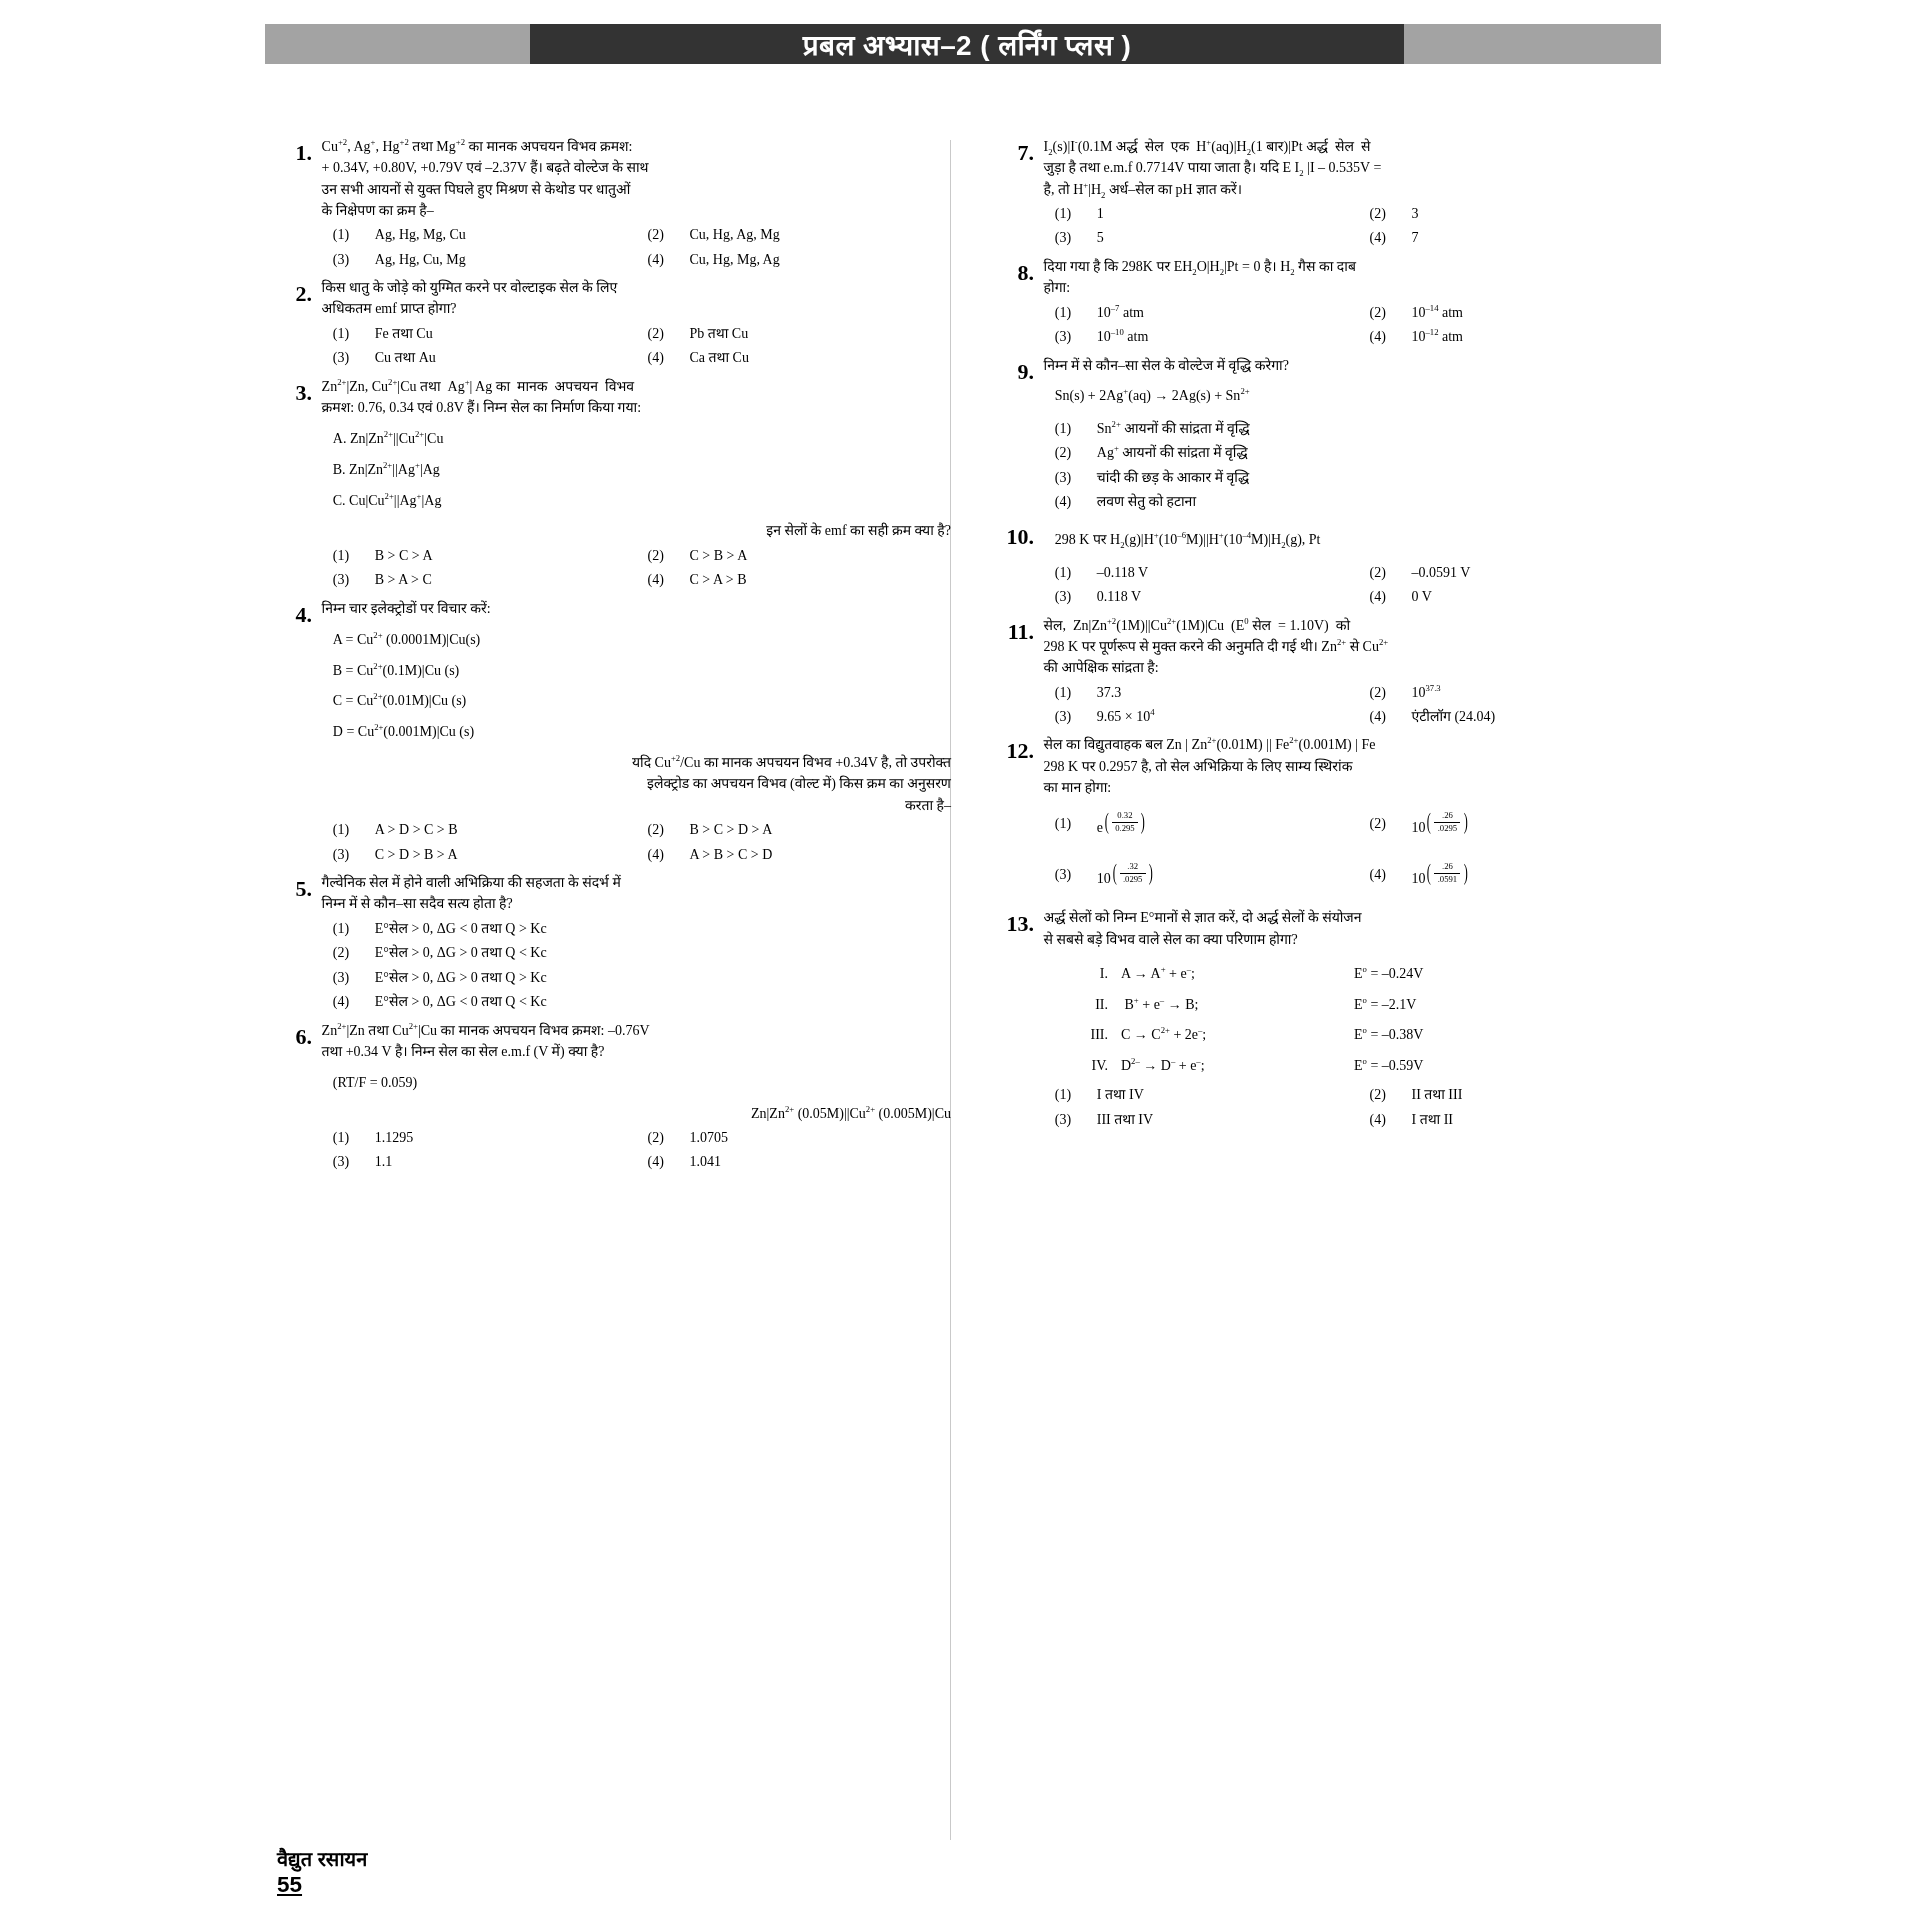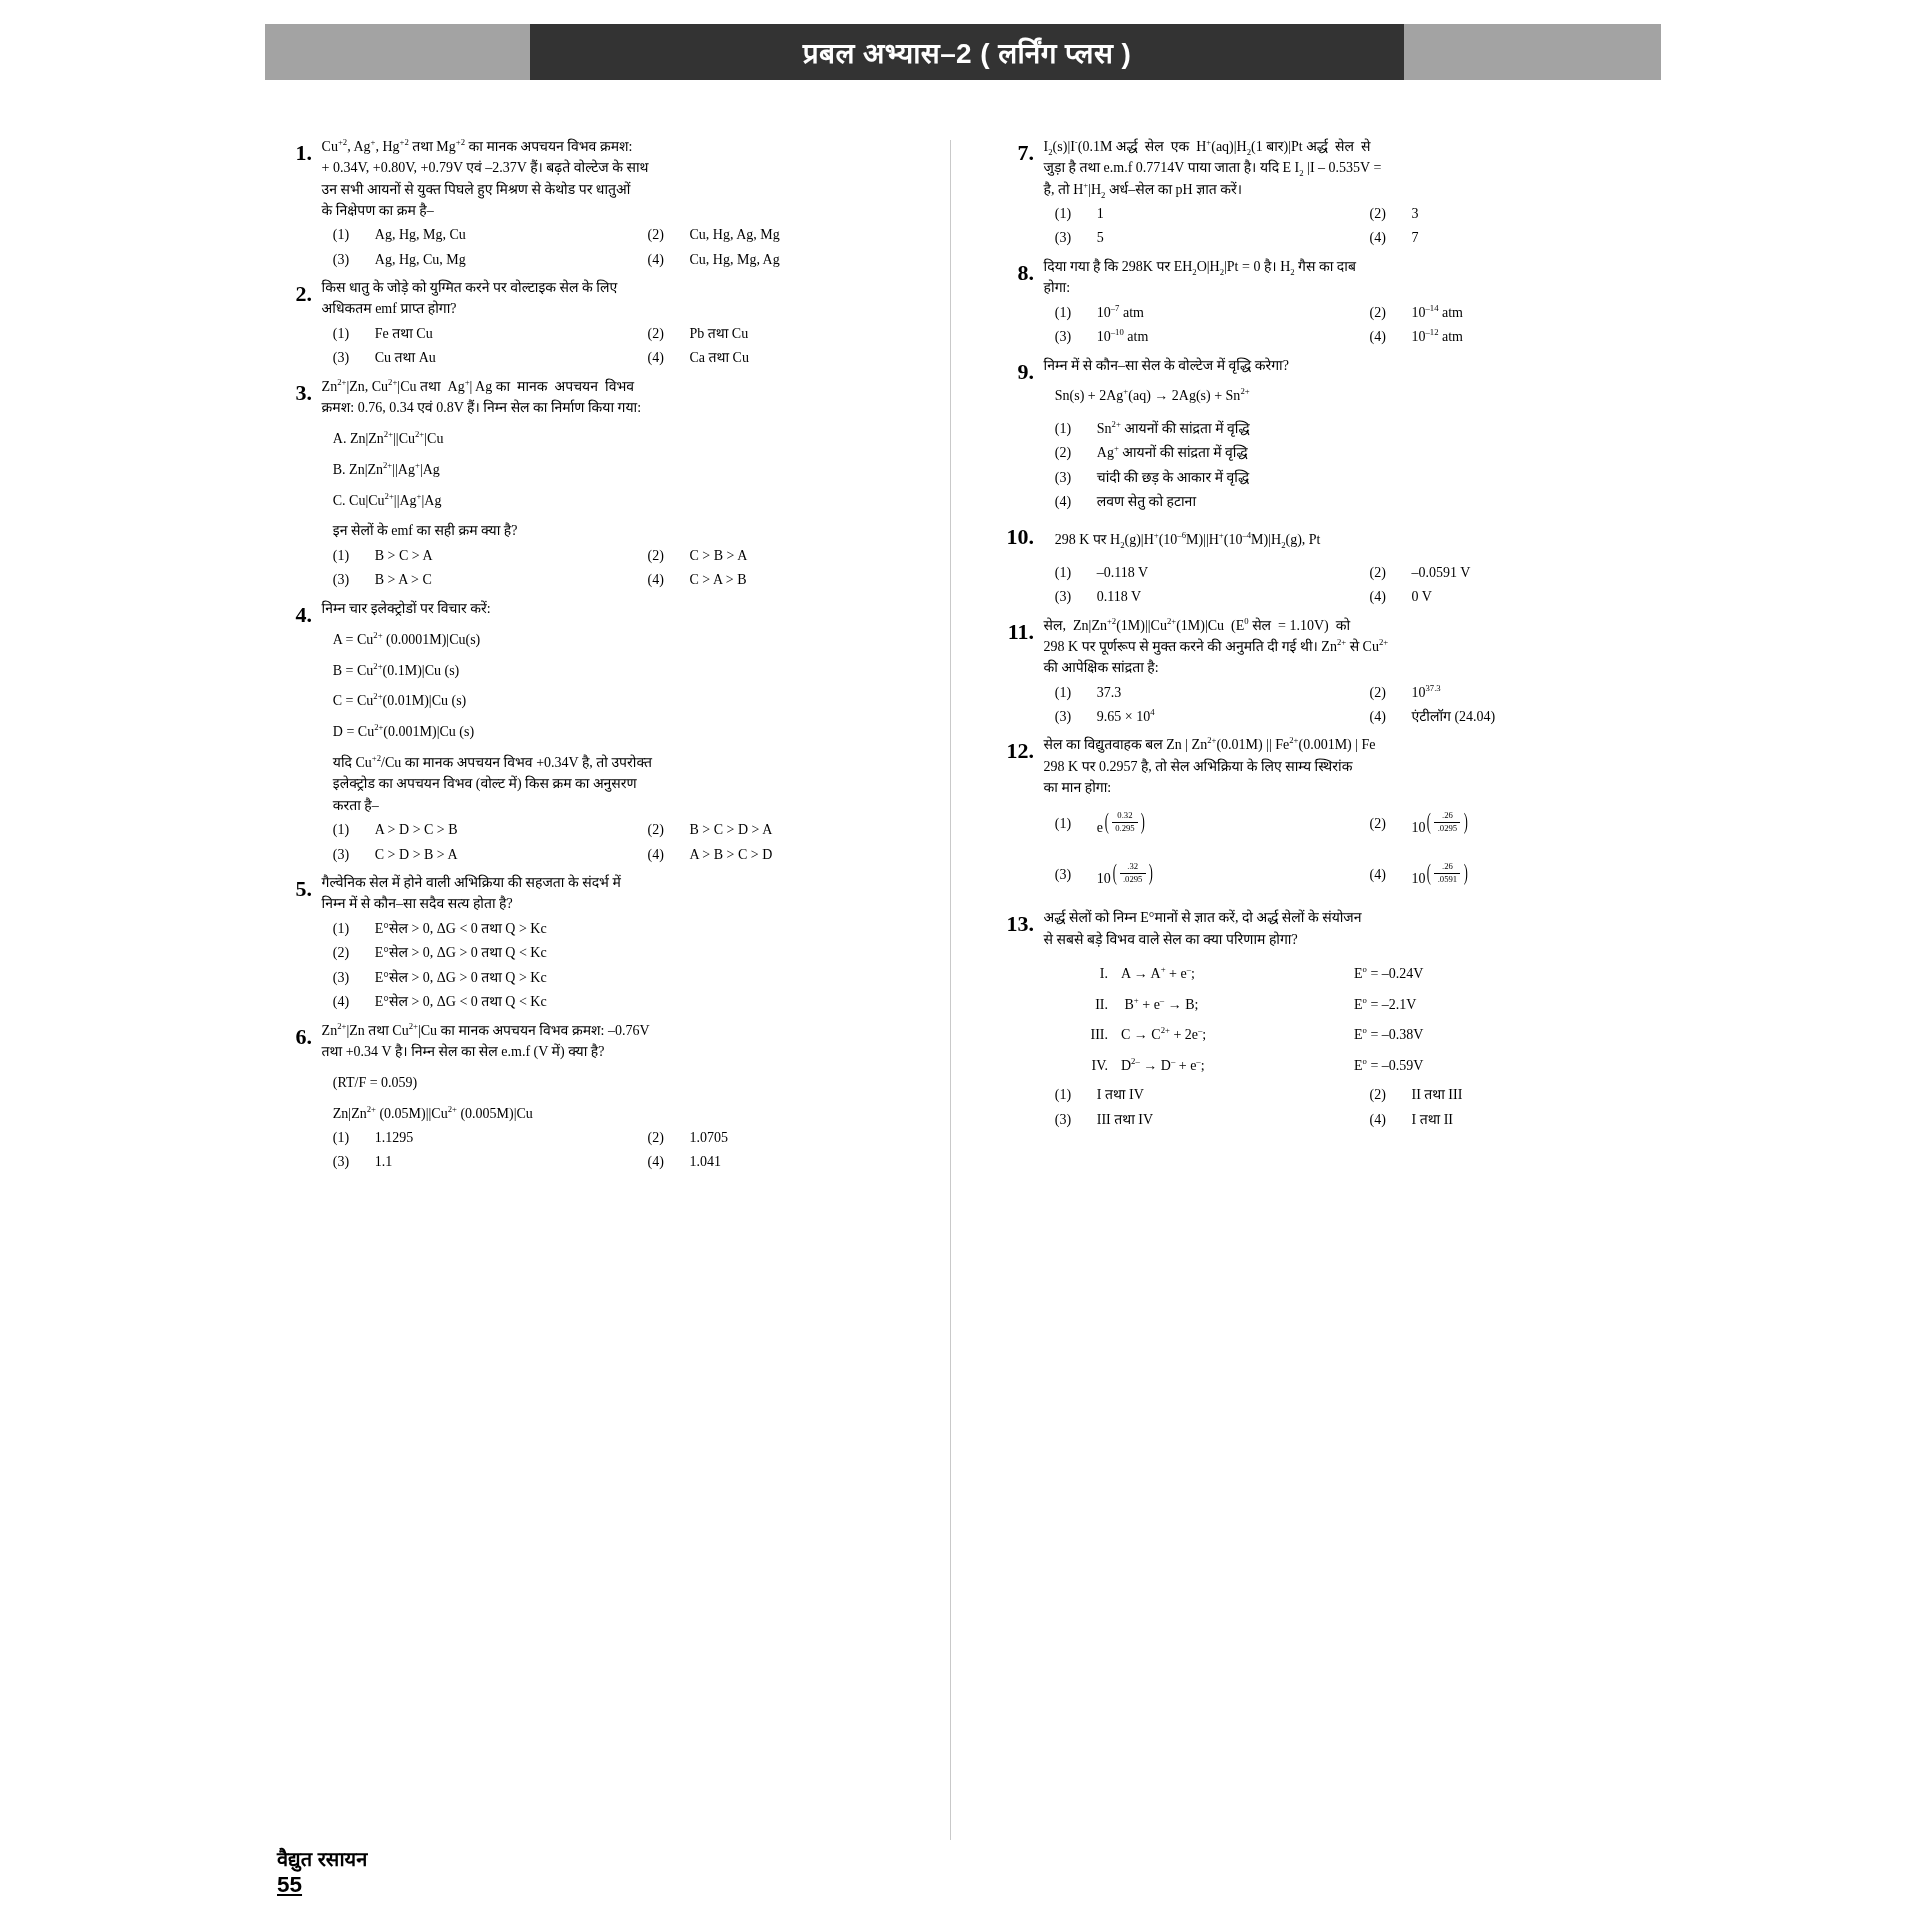--- a/index.html
+++ b/index.html
@@ -7,21 +7,21 @@
     width:1925px; height:1925px;
     background:#ffffff;
     font-family:"Liberation Serif","DejaVu Serif",serif;
     color:#000;
     position:relative;
     overflow:hidden;
   }
   .page { position:relative; width:1925px; height:1925px; box-sizing:border-box; }
 
   
-  .banner { position:absolute; left:265px; top:24px; width:1396px; height:56px; display:flex; }
+  .banner { position:absolute; left:265px; top:24px; width:1396px; height:40px; display:flex; }
   .banner-left  { width:265px; background:#a3a3a3; }
   .banner-mid   { flex:1; background:#333333; display:flex; align-items:center; justify-content:center; }
   .banner-right { width:257px; background:#a3a3a3; }
   .banner-title {
     color:#ffffff; font-weight:bold; font-size:28px; letter-spacing:0.4px;
     font-family:"Liberation Sans","DejaVu Sans",sans-serif;
     white-space:nowrap;
   }
 
   
@@ -37,21 +37,21 @@
 
   
   .q { display:flex; margin-bottom:5.6px; }
   .q-num {
     width:35px; flex:0 0 35px; text-align:right; padding-right:9.6px;
     font-weight:bold; font-size:22px; line-height:1.52;
   }
   .q-body { flex:1; font-size:14px; line-height:1.52; }
   .stem-nj { text-align:left; }
   .sub { margin-top:9.6px; margin-bottom:9.6px; padding-left:11.2px; }
-  .sub-tight { margin-top:4px; margin-bottom:1.6px; padding-left:11.2px; }
+  .sub-tight { margin-top:4px; margin-bottom:1.6px; padding-left:11.2px;text-align:right; }
 
   
   .opts { margin-top:1.6px; }
   .opt-row { display:flex; }
   .opt { display:flex; padding:1.6px 0; }
   .opt-a { width:50%; }
   .opt-b { width:50%; }
   .opt-lbl { flex:0 0 42px; padding-left:11.2px; }
   .opt-txt { flex:1; }
 

